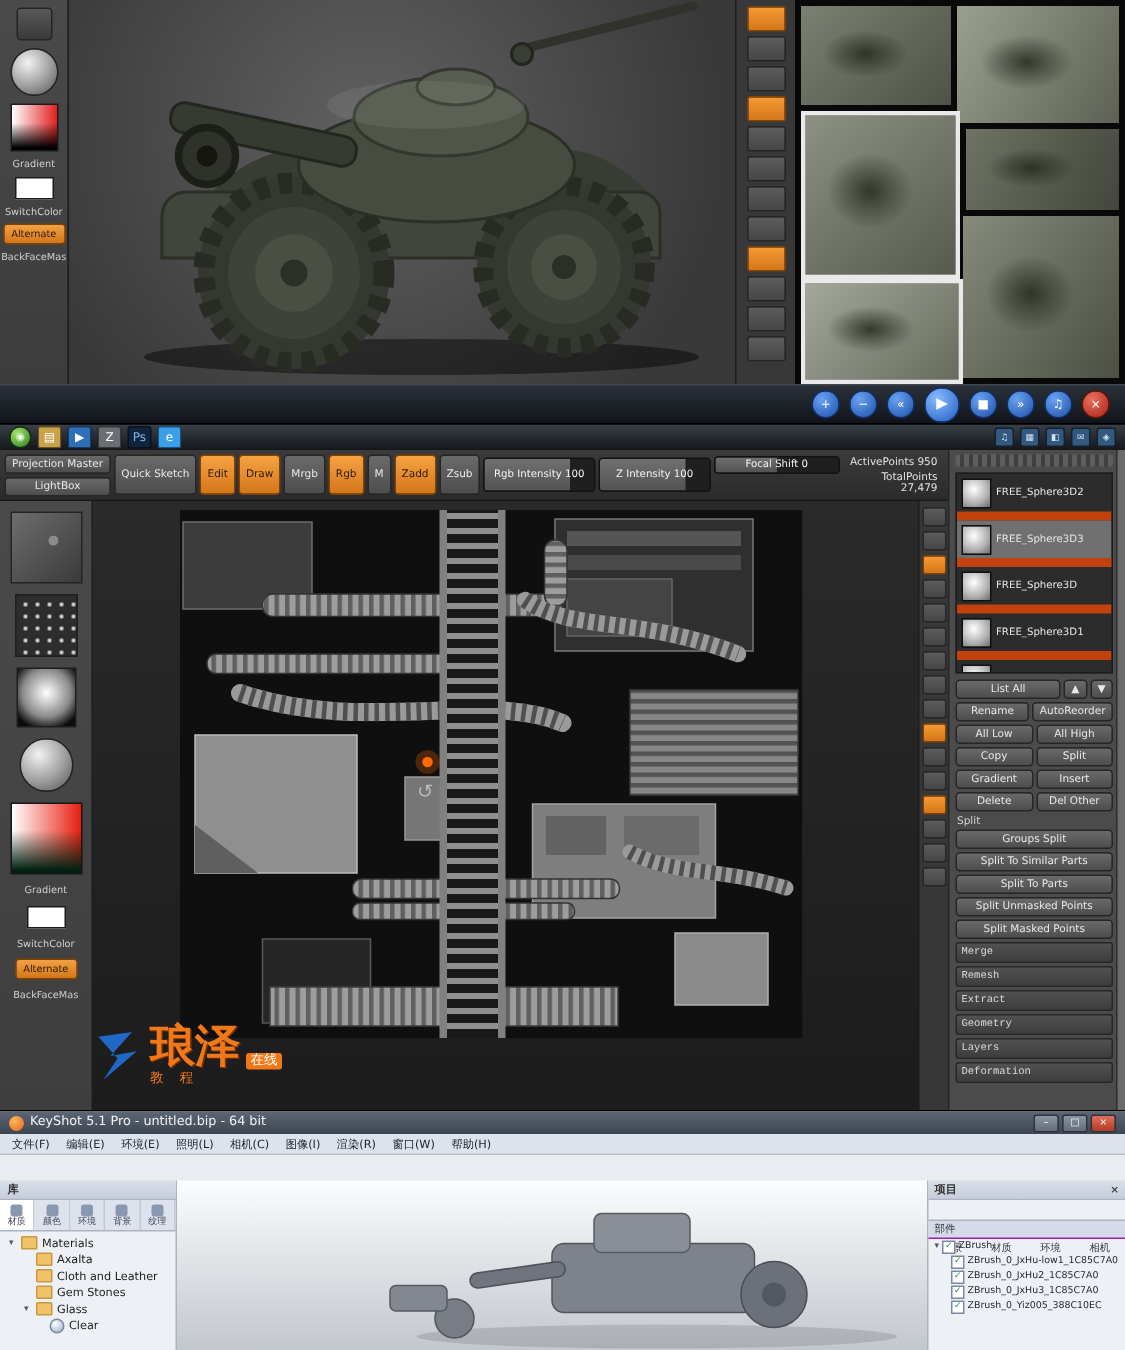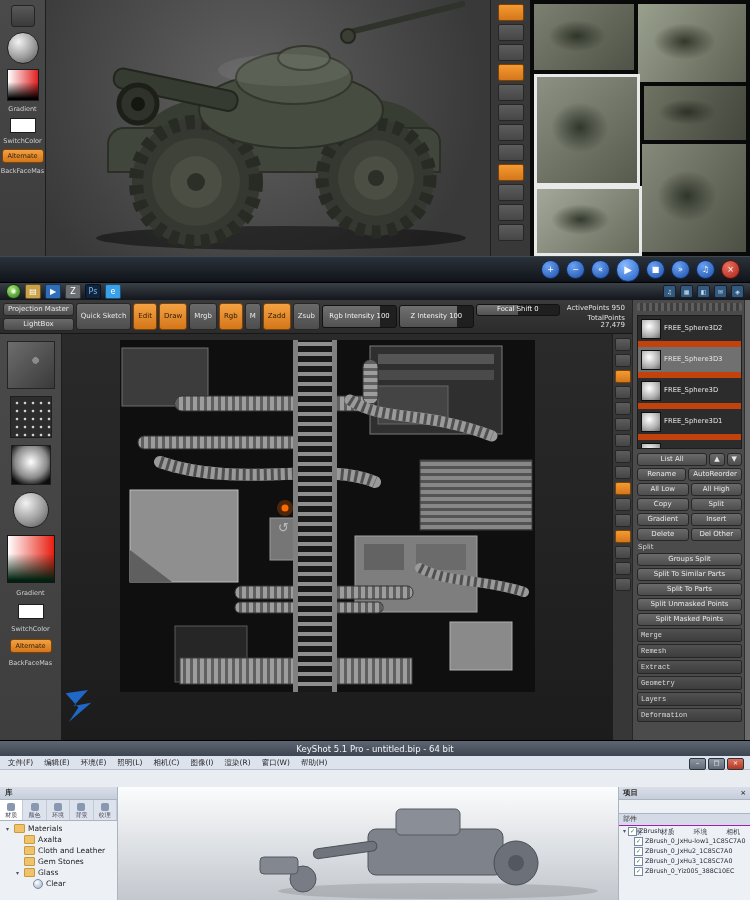--- a/index.html
+++ b/index.html
@@ -115,21 +115,21 @@
   .row2{display:flex;gap:2px;margin-bottom:2px;}
   .flex1{flex:1;}
   .sec-label{font-size:7px;color:#d2d2d2;margin:3px 0 2px 1px;line-height:1;}
   .sec-hdr{height:12px;background:linear-gradient(#515151,#3d3d3d);border:1px solid #262626;border-radius:2px;
       color:#dadada;font-size:7px;display:flex;align-items:center;gap:3px;padding:0 3px;margin-bottom:2px;line-height:1;font-family:Liberation Mono, monospace;}
   .scrollR{position:absolute;right:0;top:0;width:5px;height:440px;background:#6b6b6b;border-left:1px solid #2e2e2e;}
 
   
   .ks{position:absolute;left:0;top:740px;width:750px;height:160px;background:#e9edf2;border-top:1px solid #000;}
   .ks-title{height:15px;background:linear-gradient(#5d6673,#3d4550);display:flex;align-items:center;gap:4px;
-      padding:0 6px;color:#f2f4f7;font-size:8.5px;line-height:1;flex-direction:column;}
+      padding:0 6px;color:#f2f4f7;font-size:8.5px;line-height:1;}
   .ks-logo{width:10px;height:10px;border-radius:50%;background:radial-gradient(circle at 35% 30%,#ffb75e,#e2641b);}
   .ks-caps{margin-left:auto;display:flex;gap:2px;}
   .cap{width:15px;height:10px;background:linear-gradient(#8c95a2,#626b77);border:1px solid #2e343c;color:#fff;
       font-size:6.5px;display:flex;align-items:center;justify-content:center;border-radius:2px;line-height:1;}
   .cap.close{background:linear-gradient(#e0705c,#b03a24);}
   .ks-menu{height:13px;background:#dde3ec;border-bottom:1px solid #b8c0cc;display:flex;align-items:center;gap:11px;
       padding:0 8px;font-size:7.5px;color:#1d1f24;line-height:1;}
   .ks-tools{height:18px;background:linear-gradient(#d5dce7,#becadb);border-bottom:1px solid #93a0b4;display:flex;
       align-items:center;gap:5px;padding:0 6px;font-size:7.5px;color:#222;line-height:1;}
   .ks-box{background:#fff;border:1px solid #8a93a6;border-radius:2px;padding:0 4px;height:12px;
@@ -379,20 +379,27 @@
           <circle cx="165" cy="168" r="8" fill="rgba(255,106,0,0.25)"></circle>
           <circle cx="165" cy="168" r="3.5" fill="#ff6a00"></circle>
           <text x="158" y="192" font-size="13" fill="#b9b9b9">↺</text>
         </svg>
       </div>
 
       <div class="watermark">
         <svg viewBox="0 0 40 44" width="32" height="36">
           <polygon points="2,6 30,2 12,22 34,18 6,42 18,24" fill="#1f6fd6" opacity="0.92"></polygon>
         </svg>
+        <div class="wm-text">
+          <div class="wm-row">
+            <span class="wm-brand">琅泽</span>
+            <span class="wm-sub">在线</span>
+          </div>
+          <span class="wm-tag">教 程</span>
+        </div>
       </div>
     </div>
 
     <div class="stripR">
       <div class="sicon"></div>
       <div class="sicon"></div>
       <div class="sicon orange"></div>
       <div class="sicon"></div>
       <div class="sicon"></div>
       <div class="sicon"></div>

